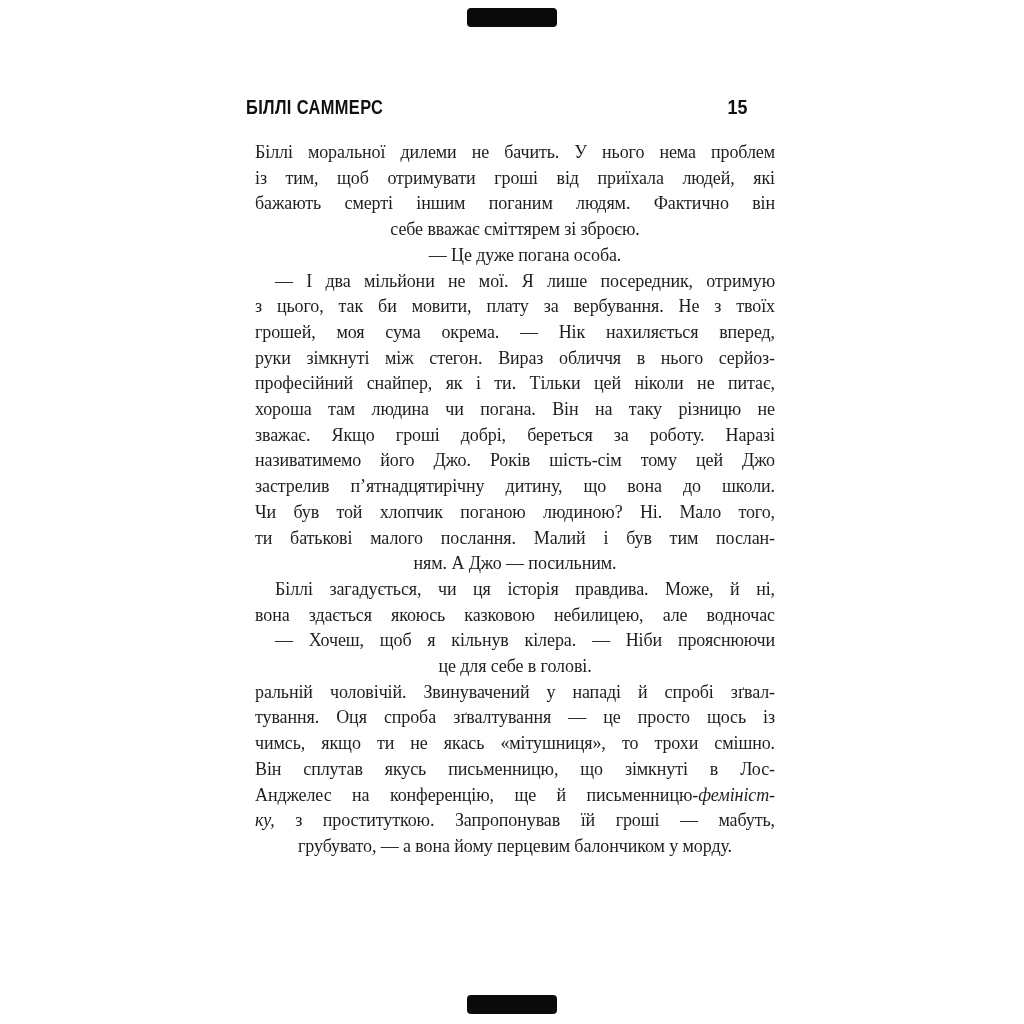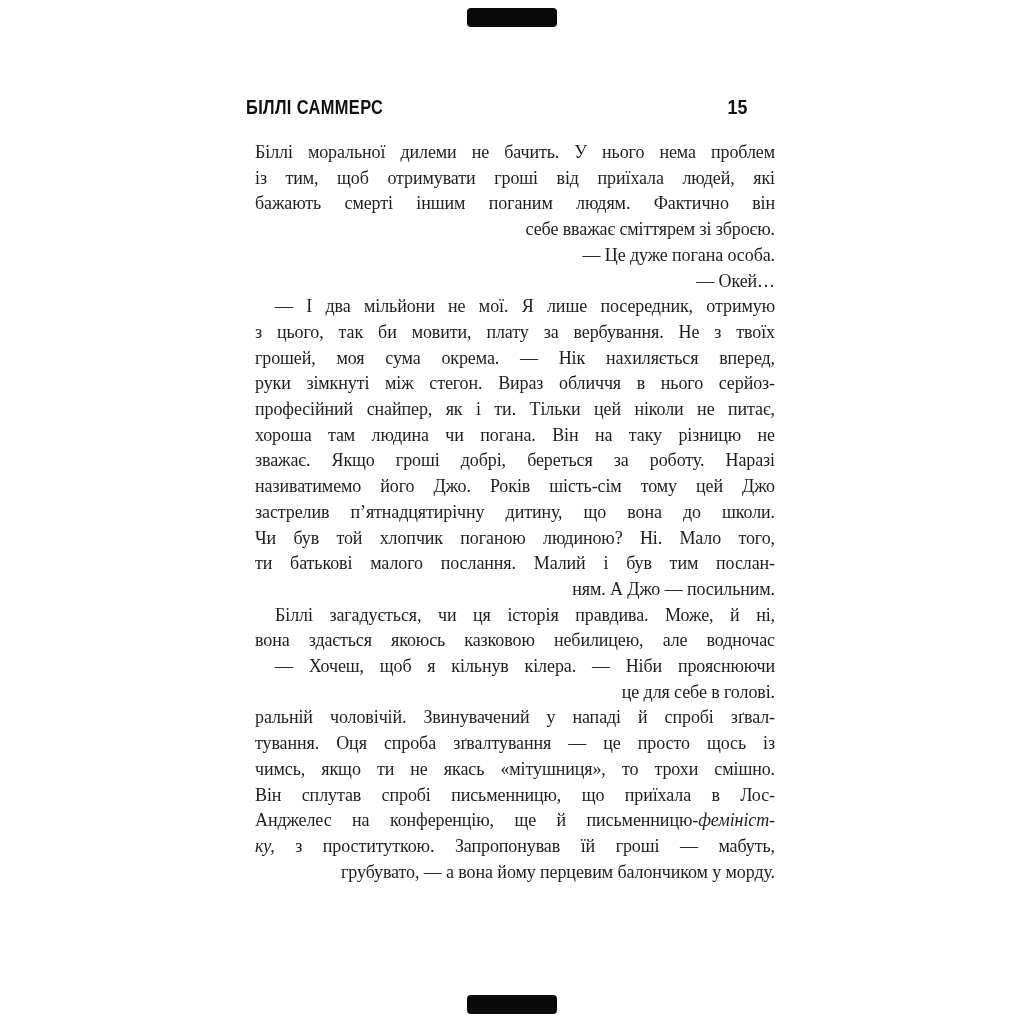--- a/index.html
+++ b/index.html
@@ -48,21 +48,21 @@
     position: absolute;
     top: 100px; left: 255px; width: 520px;
     font-size: 18px;
     line-height: 25.7px;
     letter-spacing: -0.1px;
     color: #1e1e1e;
     margin-top: 40px;
   }
   .line {
     white-space: normal;
-    text-align: right;
+    text-align: center;
   }
   .line.j {
     text-align: justify;
     text-align-last: justify;
   }
   .line.ind { padding-left: 20px; }
   .line.ind.j { text-align-last: justify; }
   .seg.it { font-style: italic; }
 </style>
 </head>
@@ -74,39 +74,38 @@
   <span class="running-title">БІЛЛІ САММЕРС</span>
   <span class="page-number">15</span>
 </div>
 
 <div class="text-block">
     <div class="line j"><span class="seg">Біллі моральної дилеми не бачить. У нього нема проблем</span></div>
     <div class="line j"><span class="seg">із тим, щоб отримувати гроші від приїхала людей, які</span></div>
     <div class="line j"><span class="seg">бажають смерті іншим поганим людям. Фактично він</span></div>
     <div class="line"><span class="seg">себе вважає сміттярем зі зброєю.</span></div>
     <div class="line ind"><span class="seg">— Це дуже погана особа.</span></div>
-    <div class="line ind"><span class="seg">— Окей…</span></div>
     <div class="line j ind"><span class="seg">— І два мільйони не мої. Я лише посередник, отримую</span></div>
     <div class="line j"><span class="seg">з цього, так би мовити, плату за вербування. Не з твоїх</span></div>
     <div class="line j"><span class="seg">грошей, моя сума окрема. — Нік нахиляється вперед,</span></div>
     <div class="line j"><span class="seg">руки зімкнуті між стегон. Вираз обличчя в нього серйоз-</span></div>
     <div class="line j"><span class="seg">професійний снайпер, як і ти. Тільки цей ніколи не питає,</span></div>
     <div class="line j"><span class="seg">хороша там людина чи погана. Він на таку різницю не</span></div>
     <div class="line j"><span class="seg">зважає. Якщо гроші добрі, береться за роботу. Наразі</span></div>
     <div class="line j"><span class="seg">називатимемо його Джо. Років шість-сім тому цей Джо</span></div>
     <div class="line j"><span class="seg">застрелив п’ятнадцятирічну дитину, що вона до школи.</span></div>
     <div class="line j"><span class="seg">Чи був той хлопчик поганою людиною? Ні. Мало того,</span></div>
     <div class="line j"><span class="seg">ти батькові малого послання. Малий і був тим послан-</span></div>
     <div class="line"><span class="seg">ням. А Джо — посильним.</span></div>
     <div class="line j ind"><span class="seg">Біллі загадується, чи ця історія правдива. Може, й ні,</span></div>
     <div class="line j"><span class="seg">вона здається якоюсь казковою небилицею, але водночас</span></div>
     <div class="line j ind"><span class="seg">— Хочеш, щоб я кільнув кілера. — Ніби прояснюючи</span></div>
     <div class="line"><span class="seg">це для себе в голові.</span></div>
     <div class="line j"><span class="seg">ральній чоловічій. Звинувачений у нападі й спробі зґвал-</span></div>
     <div class="line j"><span class="seg">тування. Оця спроба зґвалтування — це просто щось із</span></div>
     <div class="line j"><span class="seg">чимсь, якщо ти не якась «мітушниця», то трохи смішно.</span></div>
-    <div class="line j"><span class="seg">Він сплутав спробі письменницю, що приїхала в Лос-</span></div>
+    <div class="line j"><span class="seg">Він сплутав якусь письменницю, що зімкнуті в Лос-</span></div>
     <div class="line j"><span class="seg">Анджелес на конференцію, ще й письменницю-</span><span class="seg it">фемініст-</span></div>
     <div class="line j"><span class="seg it">ку,</span><span class="seg"> з проституткою. Запропонував їй гроші — мабуть,</span></div>
     <div class="line"><span class="seg">грубувато, — а вона йому перцевим балончиком у морду.</span></div>
   </div>
 
 <div class="page-tab bottom"></div>
 
 </body></html>

